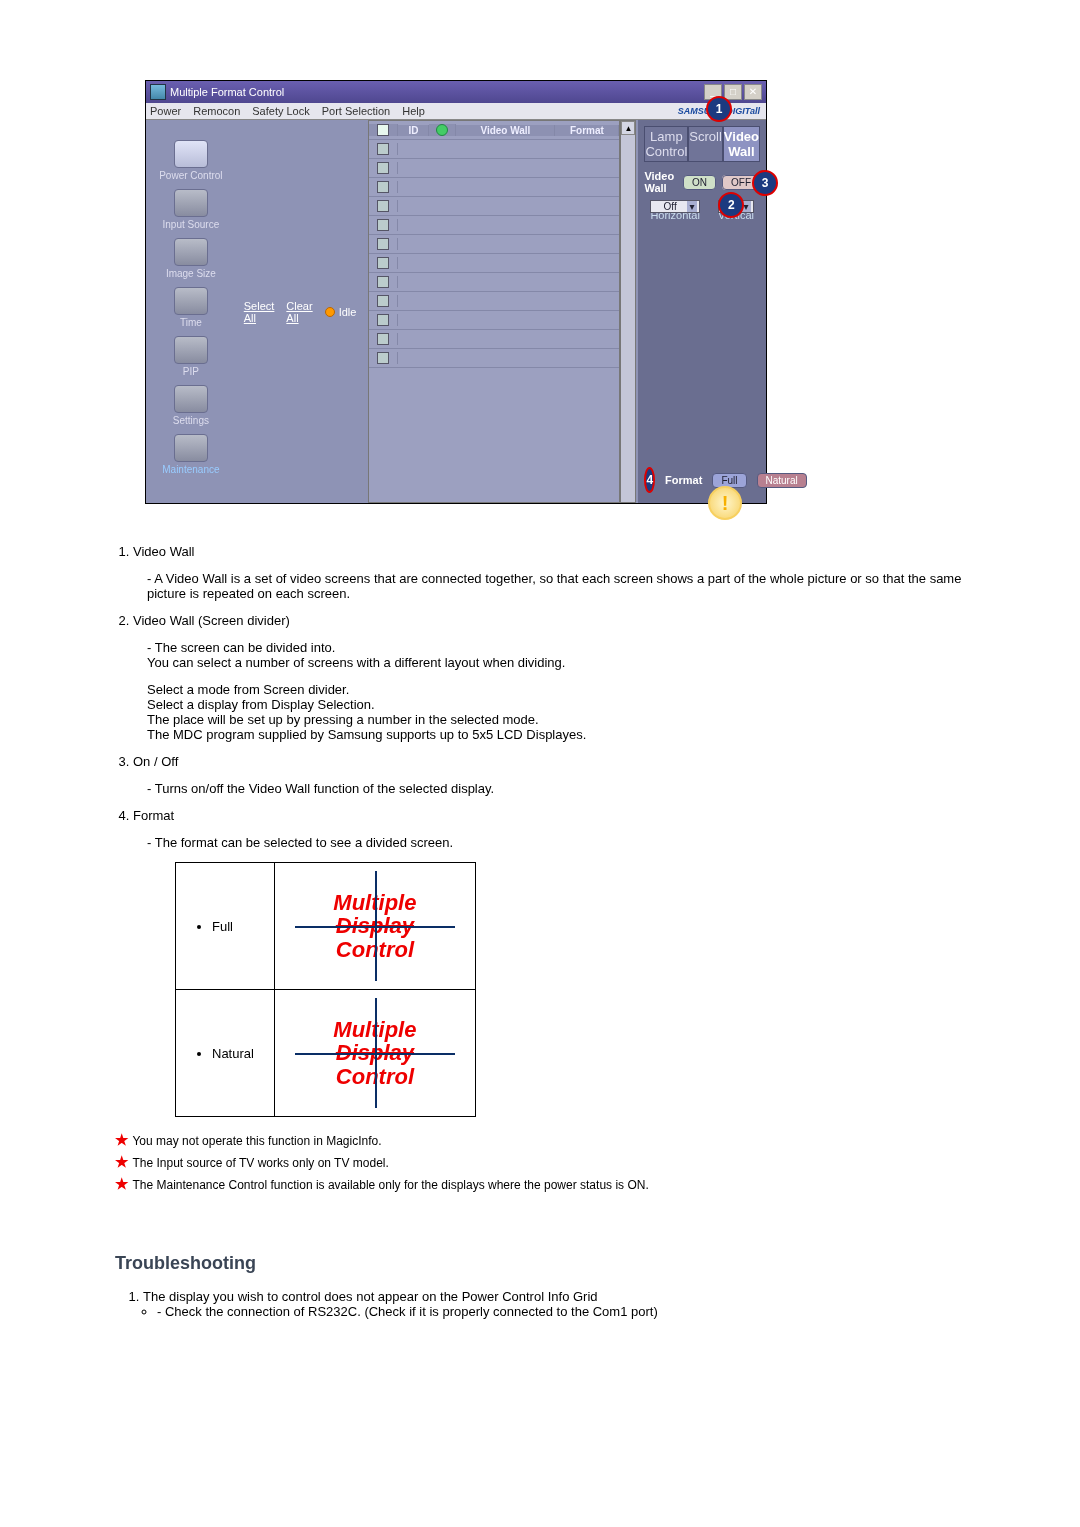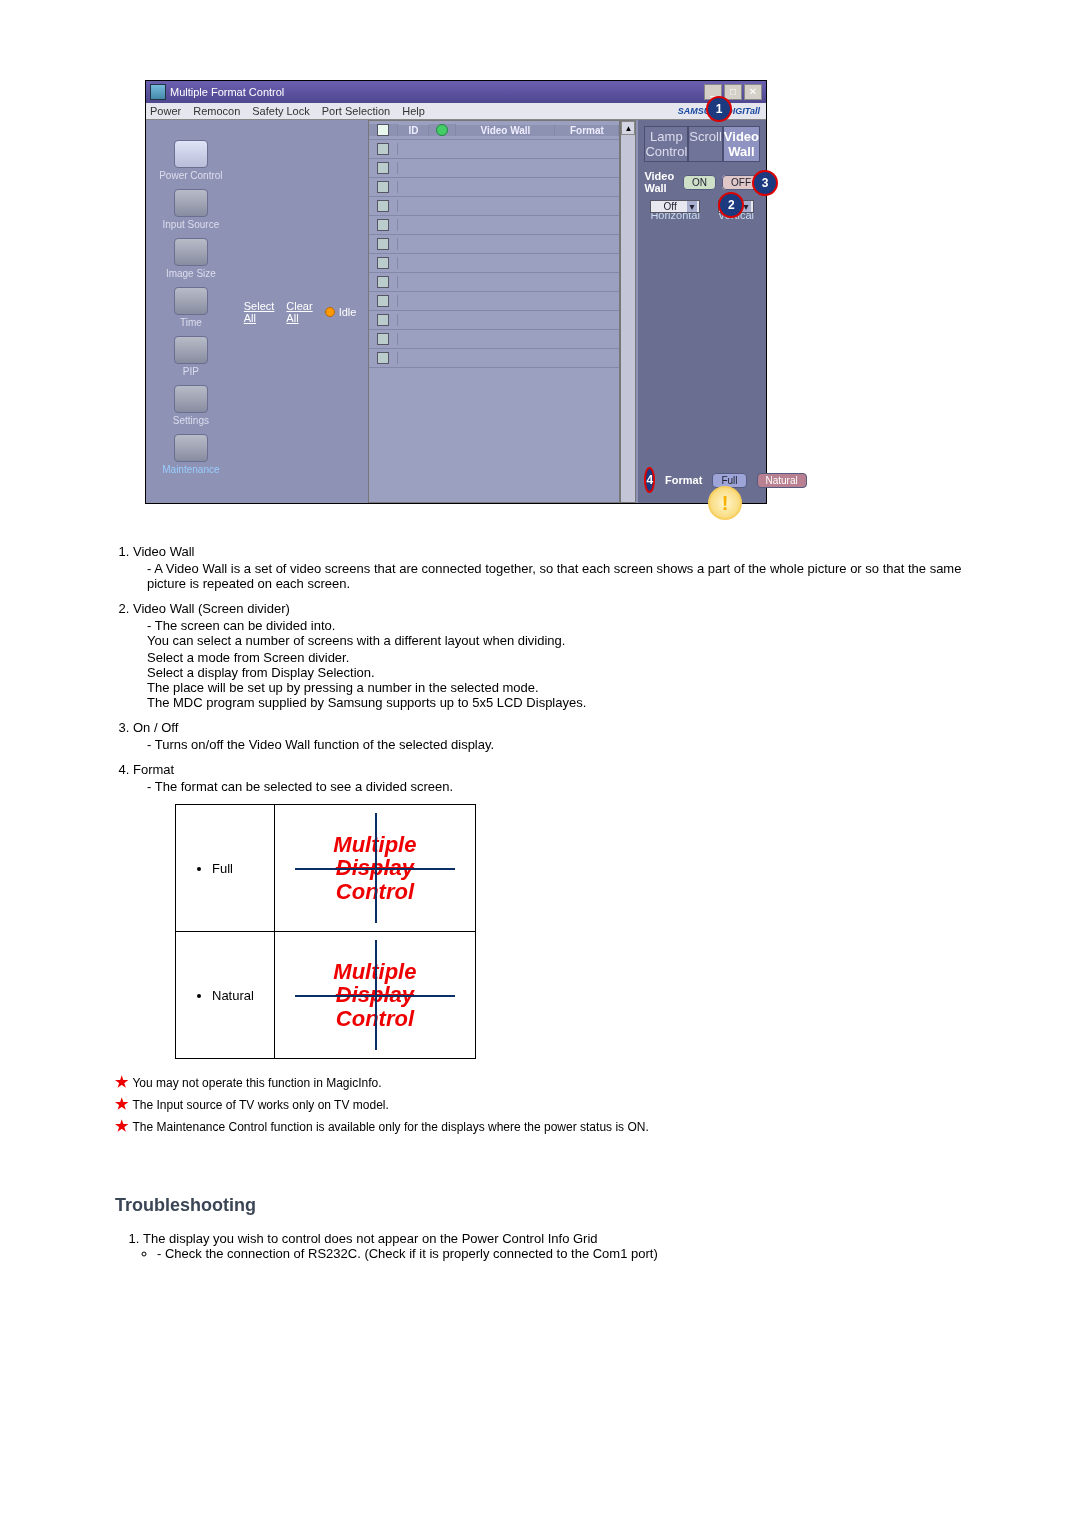--- a/index.html
+++ b/index.html
@@ -301,21 +301,21 @@
 
   
   ol.notes {
     padding-left: 18px;
     margin: 30px 0 10px 0;
   }
   ol.notes > li { margin-bottom: 10px; }
   ol.notes li ul, ol.notes li .dash {
     list-style: none;
     padding-left: 14px;
-    margin: 2px 0;
+    margin: 12px 0;
   }
   .dash li::before { content: "- "; }
   ul.disc { list-style: disc; padding-left: 34px; margin: 2px 0; }
 
   .split-table {
     border-collapse: collapse;
     margin: 10px 0 10px 60px;
   }
   .split-table td {
     border: 1px solid #000;

